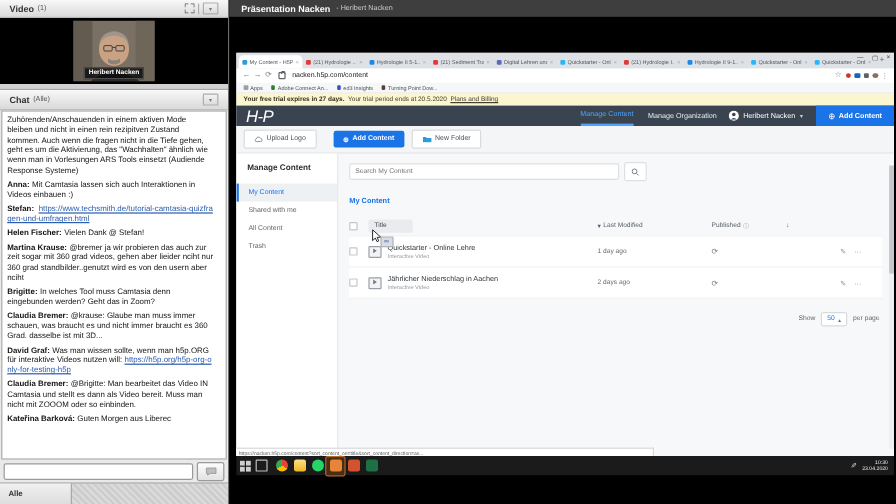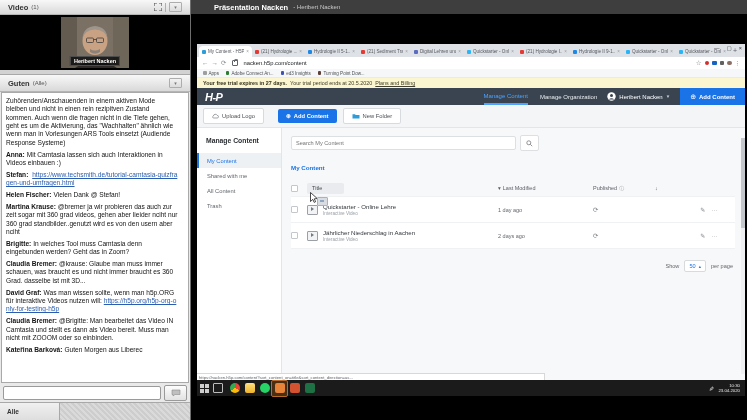--- a/index.html
+++ b/index.html
@@ -43,21 +43,21 @@
             justify-content:center;}
   .bottom-tabs{height:17px;flex:none;border-top:1px solid #A8A8A8;display:flex;
     background:repeating-linear-gradient(45deg,#DADADA 0 2px,#CDCDCD 2px 4px);}
   .tab-alle{width:52px;background:linear-gradient(#F0F0F0,#DEDEDE);border-right:1px solid #A8A8A8;
             font-size:6.5px;font-weight:700;color:#333;display:flex;align-items:center;
             padding-left:7px;}
 
   
   .right-panel{flex:1;position:relative;background:#000;}
   .share-titlebar{position:absolute;top:0;left:0;right:0;height:14px;background:#3E3E3E;
-                  display:flex;align-items:center;padding-left:23px;gap:5px;}
+                  display:flex;align-items:center;padding-left:10px;gap:5px;}
   .share-title{font-size:7.5px;font-weight:700;color:#fff;}
   .share-presenter{font-size:6px;color:#C9C9C9;}
 
   
   .browser{position:absolute;left:6px;top:44px;right:2px;height:336px;display:flex;
            flex-direction:column;background:#fff;}
   .tabstrip{height:13px;flex:none;background:#DEE1E6;display:flex;align-items:flex-end;
             padding-left:2px;position:relative;}
   .tab{width:47px;height:11px;display:flex;align-items:center;gap:2px;padding:0 3px;
        border-radius:4px 4px 0 0;overflow:hidden;flex:none;}
@@ -84,21 +84,21 @@
                 display:flex;align-items:center;gap:7px;padding:0 6px;}
   .bm{display:flex;align-items:center;gap:2px;font-size:4.6px;color:#4C5055;}
   .bm-ic{width:3.5px;height:3.5px;border-radius:1px;flex:none;}
   .trialbar{height:10px;flex:none;background:#FBF5D0;display:flex;align-items:center;
             padding:0 6px;gap:3px;font-size:5.4px;color:#44412C;}
   .trial-bold{font-weight:700;color:#33301C;}
   .trial-link{text-decoration:underline;color:#44412C;}
 
   .h5pnav{height:17px;flex:none;background:#394450;display:flex;align-items:stretch;
           color:#fff;padding-left:8px;}
-  .h5p-logo{font-size:11px;font-weight:700;font-style:italic;letter-spacing:-0.5px;
+  .h5p-logo{font-size:14px;font-weight:400;font-style:italic;letter-spacing:-0.5px;
             display:flex;align-items:center;}
   .h5p-links{margin-left:auto;display:flex;align-items:stretch;gap:12px;font-size:6px;}
   .h5p-link{display:flex;align-items:center;color:#E8EAED;}
   .h5p-link.active{color:#4DA3FF;border-bottom:2px solid #4DA3FF;}
   .user-chip{display:flex;align-items:center;gap:3px;margin:0 10px;font-size:6px;color:#fff;}
   .caret{font-size:4.5px;color:#C8CDD2;}
   .add-content-nav{background:#1B73E8;display:flex;align-items:center;gap:3px;
                    padding:0 10px;font-size:6px;font-weight:700;color:#fff;}
   .plus-circle{font-size:7px;font-weight:400;}
 
@@ -213,21 +213,21 @@
           <line x1="32.5" y1="22.5" x2="35.5" y2="22.5" stroke="#3C3C3C" stroke-width="0.8"></line>
           <path d="M29 32 Q34 35 39 32 L39 35 Q34 38.5 29 35 Z" fill="#8A8178"></path>
         </svg>
         <span class="name-tag">Heribert Nacken</span>
       </div>
     </div>
 
     <div class="pod-divider"></div>
 
     <div class="pod-header chat-header">
-      <span class="pod-title">Guten</span>
+      <span class="pod-title">Chat</span>
       <span class="pod-sub">(Alle)</span>
       <span class="pod-icons">
         <span class="opt-box">▾</span>
       </span>
     </div>
 
     <div class="chat-body">
 
         <div class="msg"><span>Zuhörenden/Anschauenden in einem aktiven Mode bleiben und nicht  in einen rein rezipitven Zustand kommen. Auch wenn die fragen nicht in die Tiefe gehen, geht es um die Aktivierung, das "Wachhalten" ähnlich wie wenn man in Vorlesungen ARS Tools einsetzt (Audiende Response Systeme)</span> </div>
 

